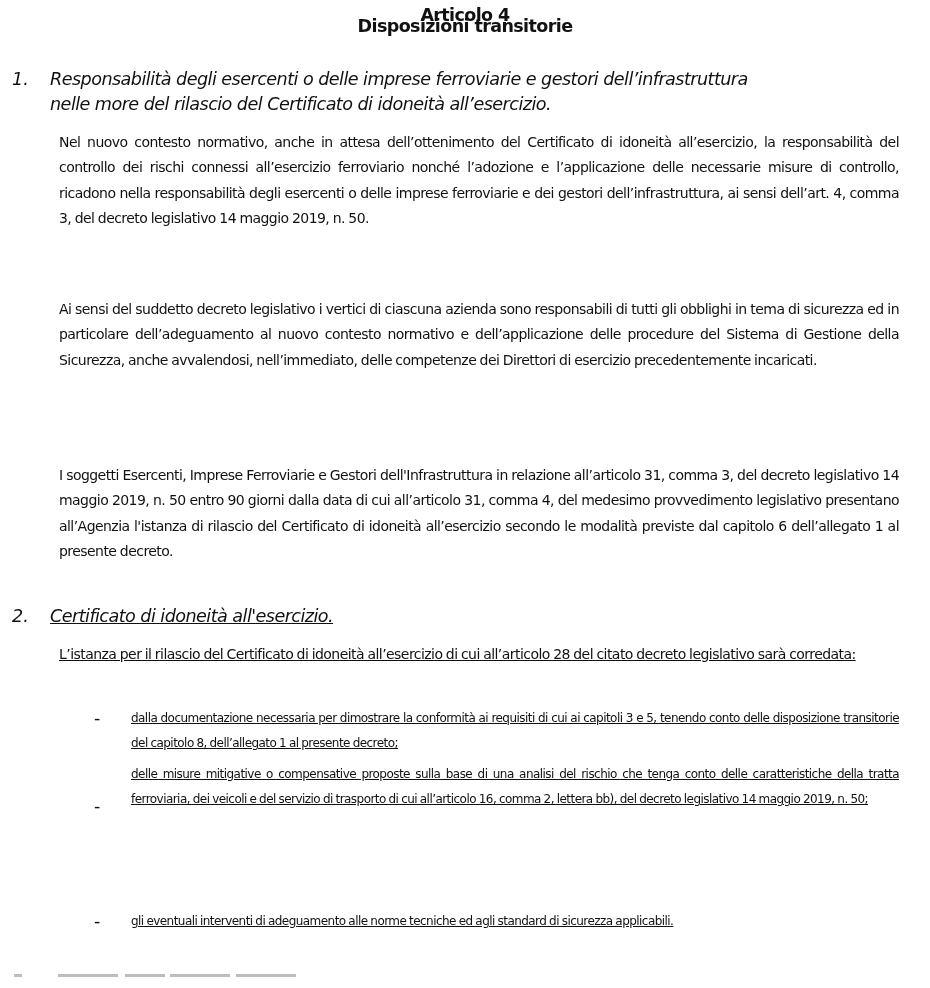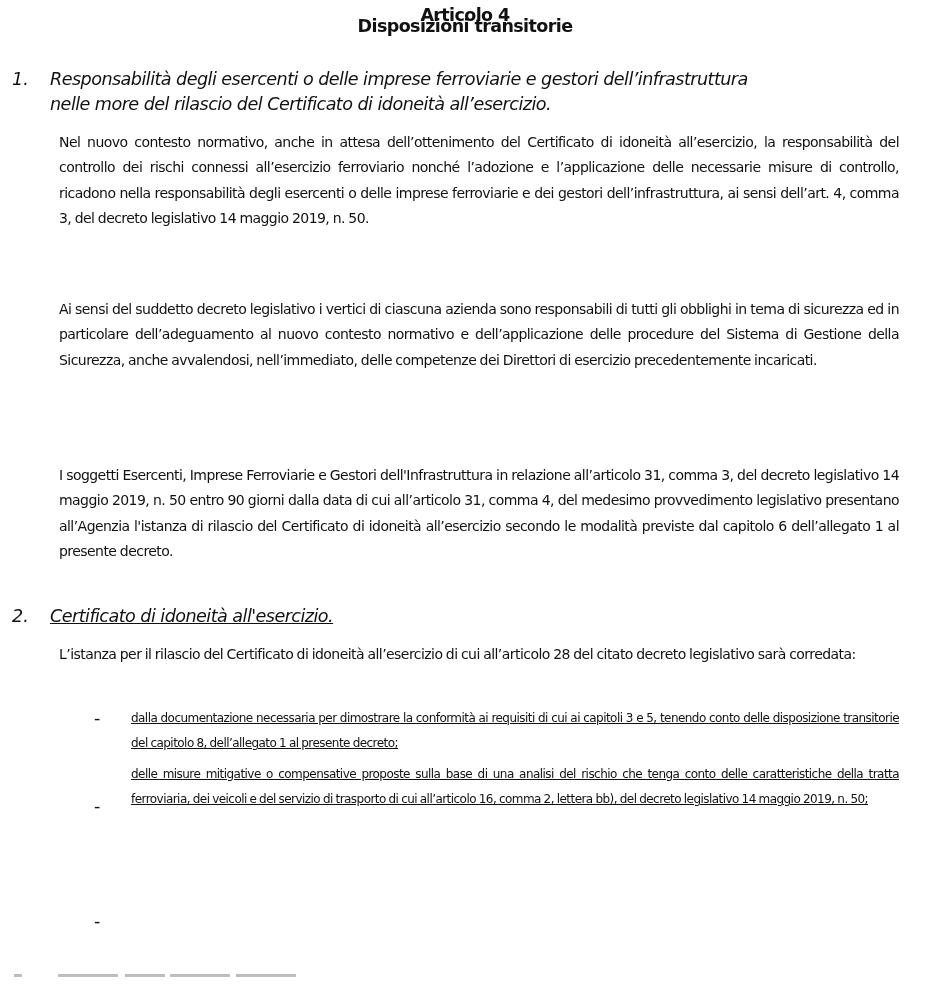--- a/index.html
+++ b/index.html
@@ -61,29 +61,30 @@
   <div class="item-head" style="left:50px; top:67px; width:850px;">Responsabilità degli esercenti o delle imprese ferroviarie e gestori dell’infrastruttura</div>
   <div class="item-head" style="left:50px; top:92px; width:850px;">nelle more del rilascio del Certificato di idoneità all’esercizio.</div>
 
   <div class="para" style="top:130px;">Nel nuovo contesto normativo, anche in attesa dell’ottenimento del Certificato di idoneità all’esercizio, la responsabilità del controllo dei rischi connessi all’esercizio ferroviario nonché l’adozione e l’applicazione delle necessarie misure di controllo, ricadono nella responsabilità degli esercenti o delle imprese ferroviarie e dei gestori dell’infrastruttura, ai sensi dell’art. 4, comma 3, del decreto legislativo 14 maggio 2019, n. 50.</div>
   <div class="para" style="top:297px;">Ai sensi del suddetto decreto legislativo i vertici di ciascuna azienda sono responsabili di tutti gli obblighi in tema di sicurezza ed in particolare dell’adeguamento al nuovo contesto normativo e dell’applicazione delle procedure del Sistema di Gestione della Sicurezza, anche avvalendosi, nell’immediato, delle competenze dei Direttori di esercizio precedentemente incaricati.</div>
   <div class="para" style="top:463px;">I soggetti Esercenti, Imprese Ferroviarie e Gestori dell'Infrastruttura in relazione all’articolo 31, comma 3, del decreto legislativo 14 maggio 2019, n. 50 entro 90 giorni dalla data di cui all’articolo 31, comma 4, del medesimo provvedimento legislativo presentano all’Agenzia l'istanza di rilascio del Certificato di idoneità all’esercizio secondo le modalità previste dal capitolo 6 dell’allegato 1 al presente decreto.</div>
 
   <div class="item-num" style="left:12px; top:604px;">2.</div>
   <div class="item-head" style="left:50px; top:604px; width:850px;text-decoration:underline;">Certificato di idoneità all'esercizio.</div>
 
-  <div class="para" style="top:642px;">L’istanza per il rilascio del Certificato di idoneità all’esercizio di cui all’articolo 28 del citato decreto legislativo sarà corredata:</div>
+  <div class="para" style="top:642px;text-decoration:underline;">L’istanza per il rilascio del Certificato di idoneità all’esercizio di cui all’articolo 28 del citato decreto legislativo sarà corredata:</div>
 
   <div class="bullet-dash" style="top:706px;">-</div>
   <div class="bullet-text" style="top:706px;">dalla documentazione necessaria per dimostrare la conformità ai requisiti di cui ai capitoli 3 e 5, tenendo conto delle disposizione transitorie del capitolo 8, dell’allegato 1 al presente decreto;</div>
 
   <div class="bullet-dash" style="top:794px;">-</div>
   <div class="bullet-text" style="top:762px;">delle misure mitigative o compensative proposte sulla base di una analisi del rischio che tenga conto delle caratteristiche della tratta ferroviaria, dei veicoli e del servizio di trasporto di cui all’articolo 16, comma 2, lettera bb), del  decreto legislativo 14 maggio 2019, n. 50;</div>
 
   <div class="bullet-dash" style="top:909px;">-</div>
+  <div class="bullet-text" style="top:909px;">gli eventuali interventi di adeguamento alle norme tecniche ed agli standard di sicurezza applicabili.</div>
 
   <div class="cutoff">
     <span style="left:14px; width:8px;"></span>
     <span style="left:58px; width:60px;"></span>
     <span style="left:125px; width:40px;"></span>
     <span style="left:170px; width:60px;"></span>
     <span style="left:236px; width:60px;"></span>
   </div>
 </div>
 

